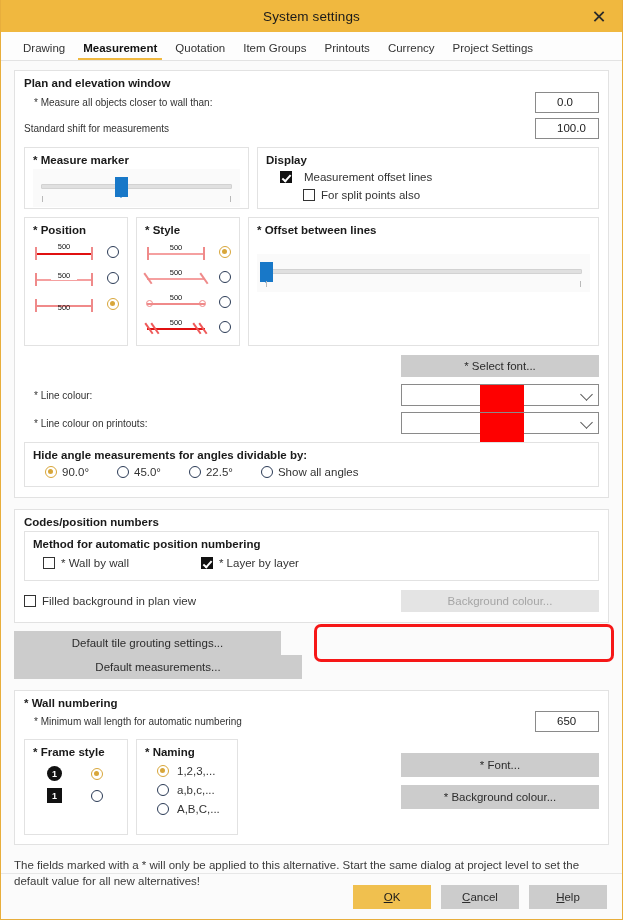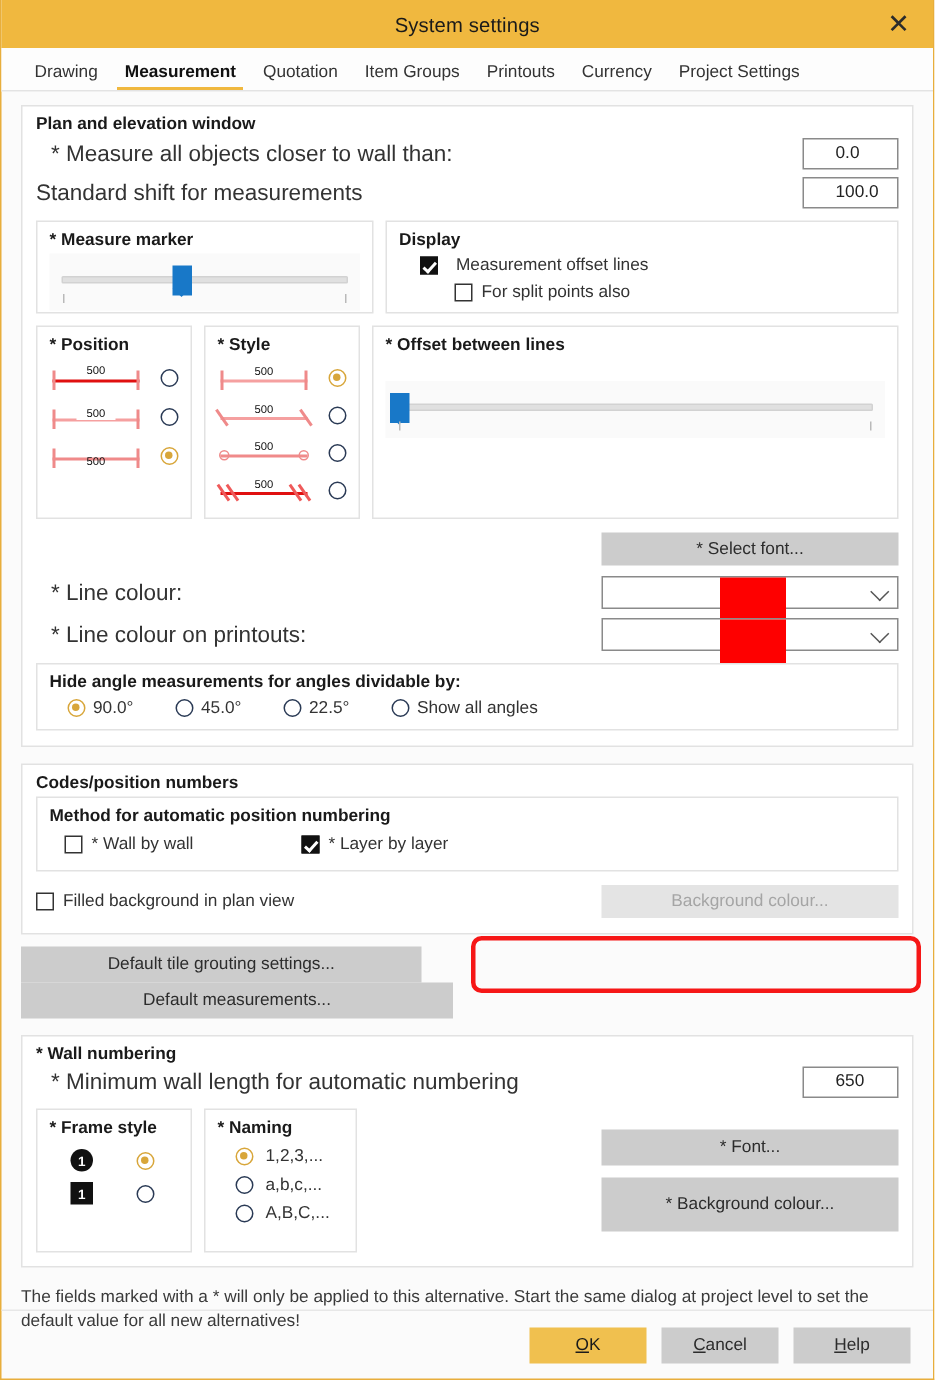--- a/index.html
+++ b/index.html
@@ -62,21 +62,21 @@
   .group {
     border: 1px solid #e2e2e2;
     background: #ffffff;
     position: relative;
     padding: 6px 9px 9px 9px;
   }
   .group-title {
     font-size: 11.5px; font-weight: bold; color: #1a1a1a;
     margin-bottom: 2px;
   }
-  .sub-label { font-size: 15px; color: #333; }
+  .sub-label { font-size: 10px; color: #333; }
 
   .row { display: flex; align-items: center; }
 
   .numfield {
     border: 1px solid #8a8a8a;
     background: #fff;
     height: 21px; width: 64px;
     font-size: 11.5px; color: #222;
     padding: 0 21px; line-height: 19px;
     font-family: "Liberation Sans", sans-serif;
@@ -502,21 +502,21 @@
             <span>a,b,c,...</span>
           </div>
           <div class="cbrow" style="margin-top:7px; padding-left:12px; gap:8px;">
             <span class="rb"></span>
             <span>A,B,C,...</span>
           </div>
         </div>
 
         <div style="flex:1; display:flex; flex-direction:column; align-items:flex-end; padding-top:14px; gap:8px;">
           <div class="btn" style="width:198px; height:24px;">* Font...</div>
-          <div class="btn" style="width:198px; height:36px;">* Background colour...</div>
+          <div class="btn" style="width:198px; height:24px;">* Background colour...</div>
         </div>
       </div>
     </div>
 
     <div class="footnote" style="margin-top:12px; width:570px;">The fields marked with a * will only be applied to this alternative. Start the same dialog at project level to set the default value for all new alternatives!</div>
 
   </div>
 
   <div style="position:absolute; left:0; right:0; bottom:0; height:46px;">
     <div class="footer-sep" style="margin:0 0 0 0;"></div>

